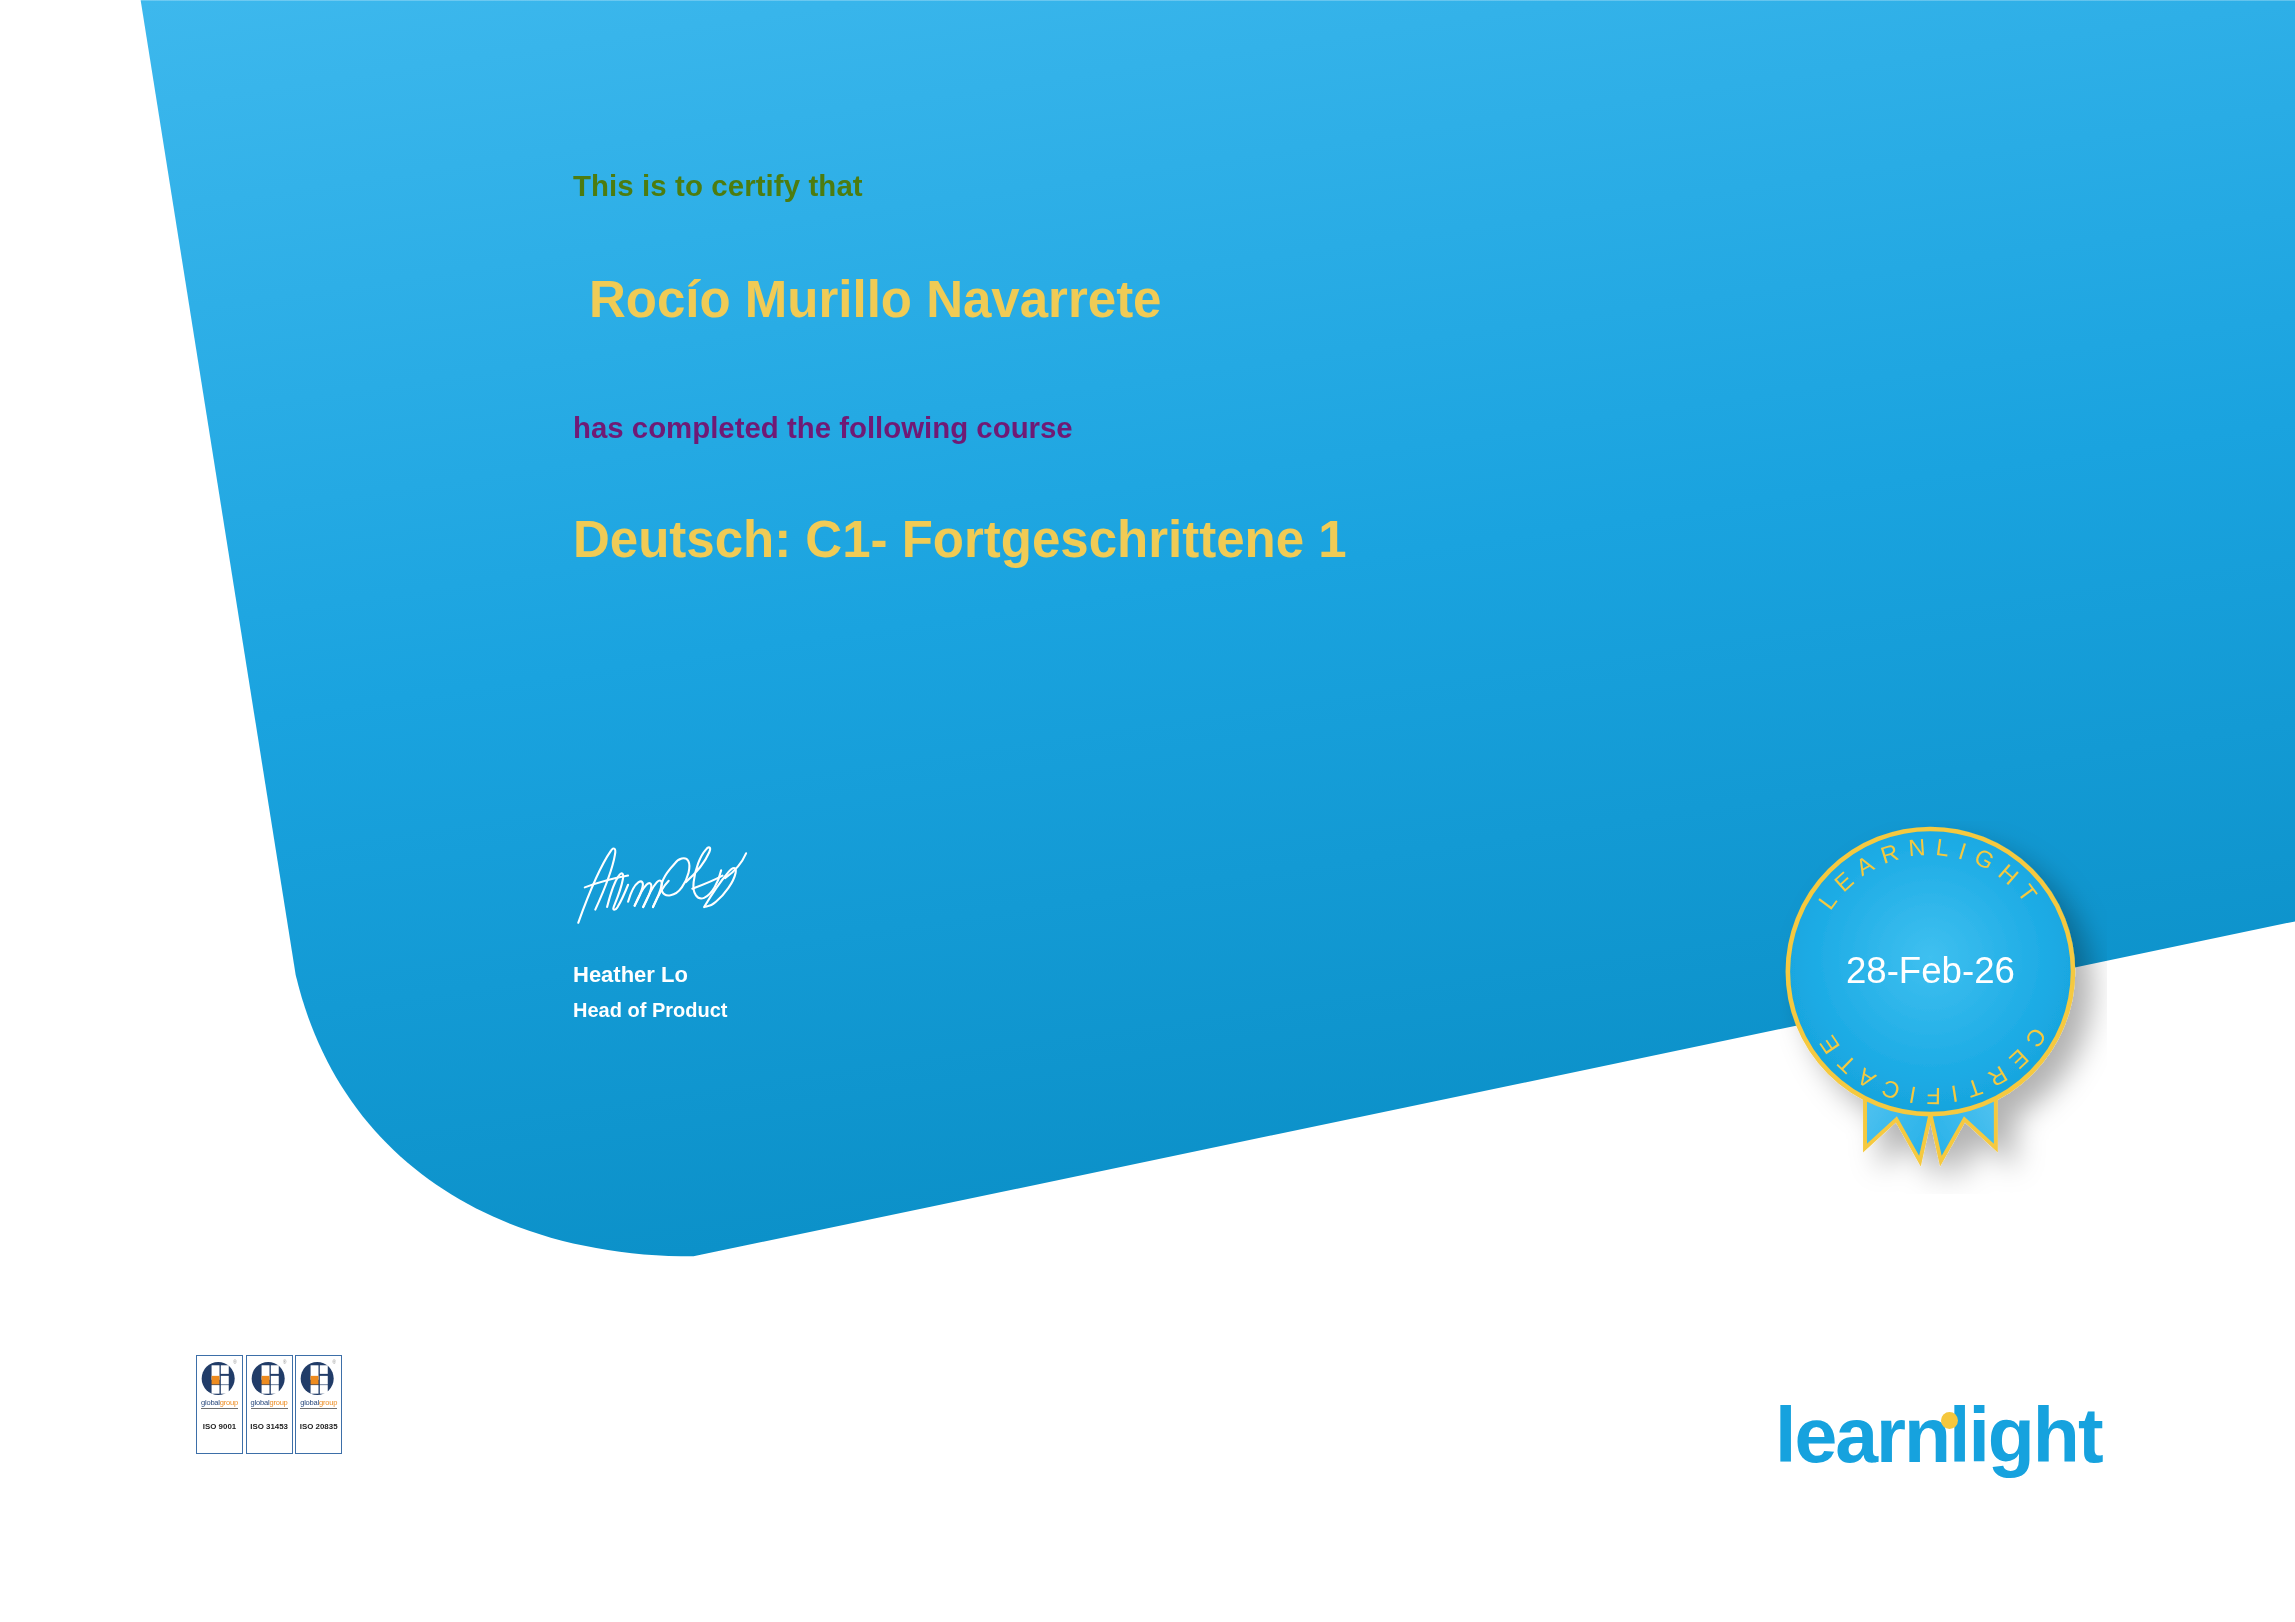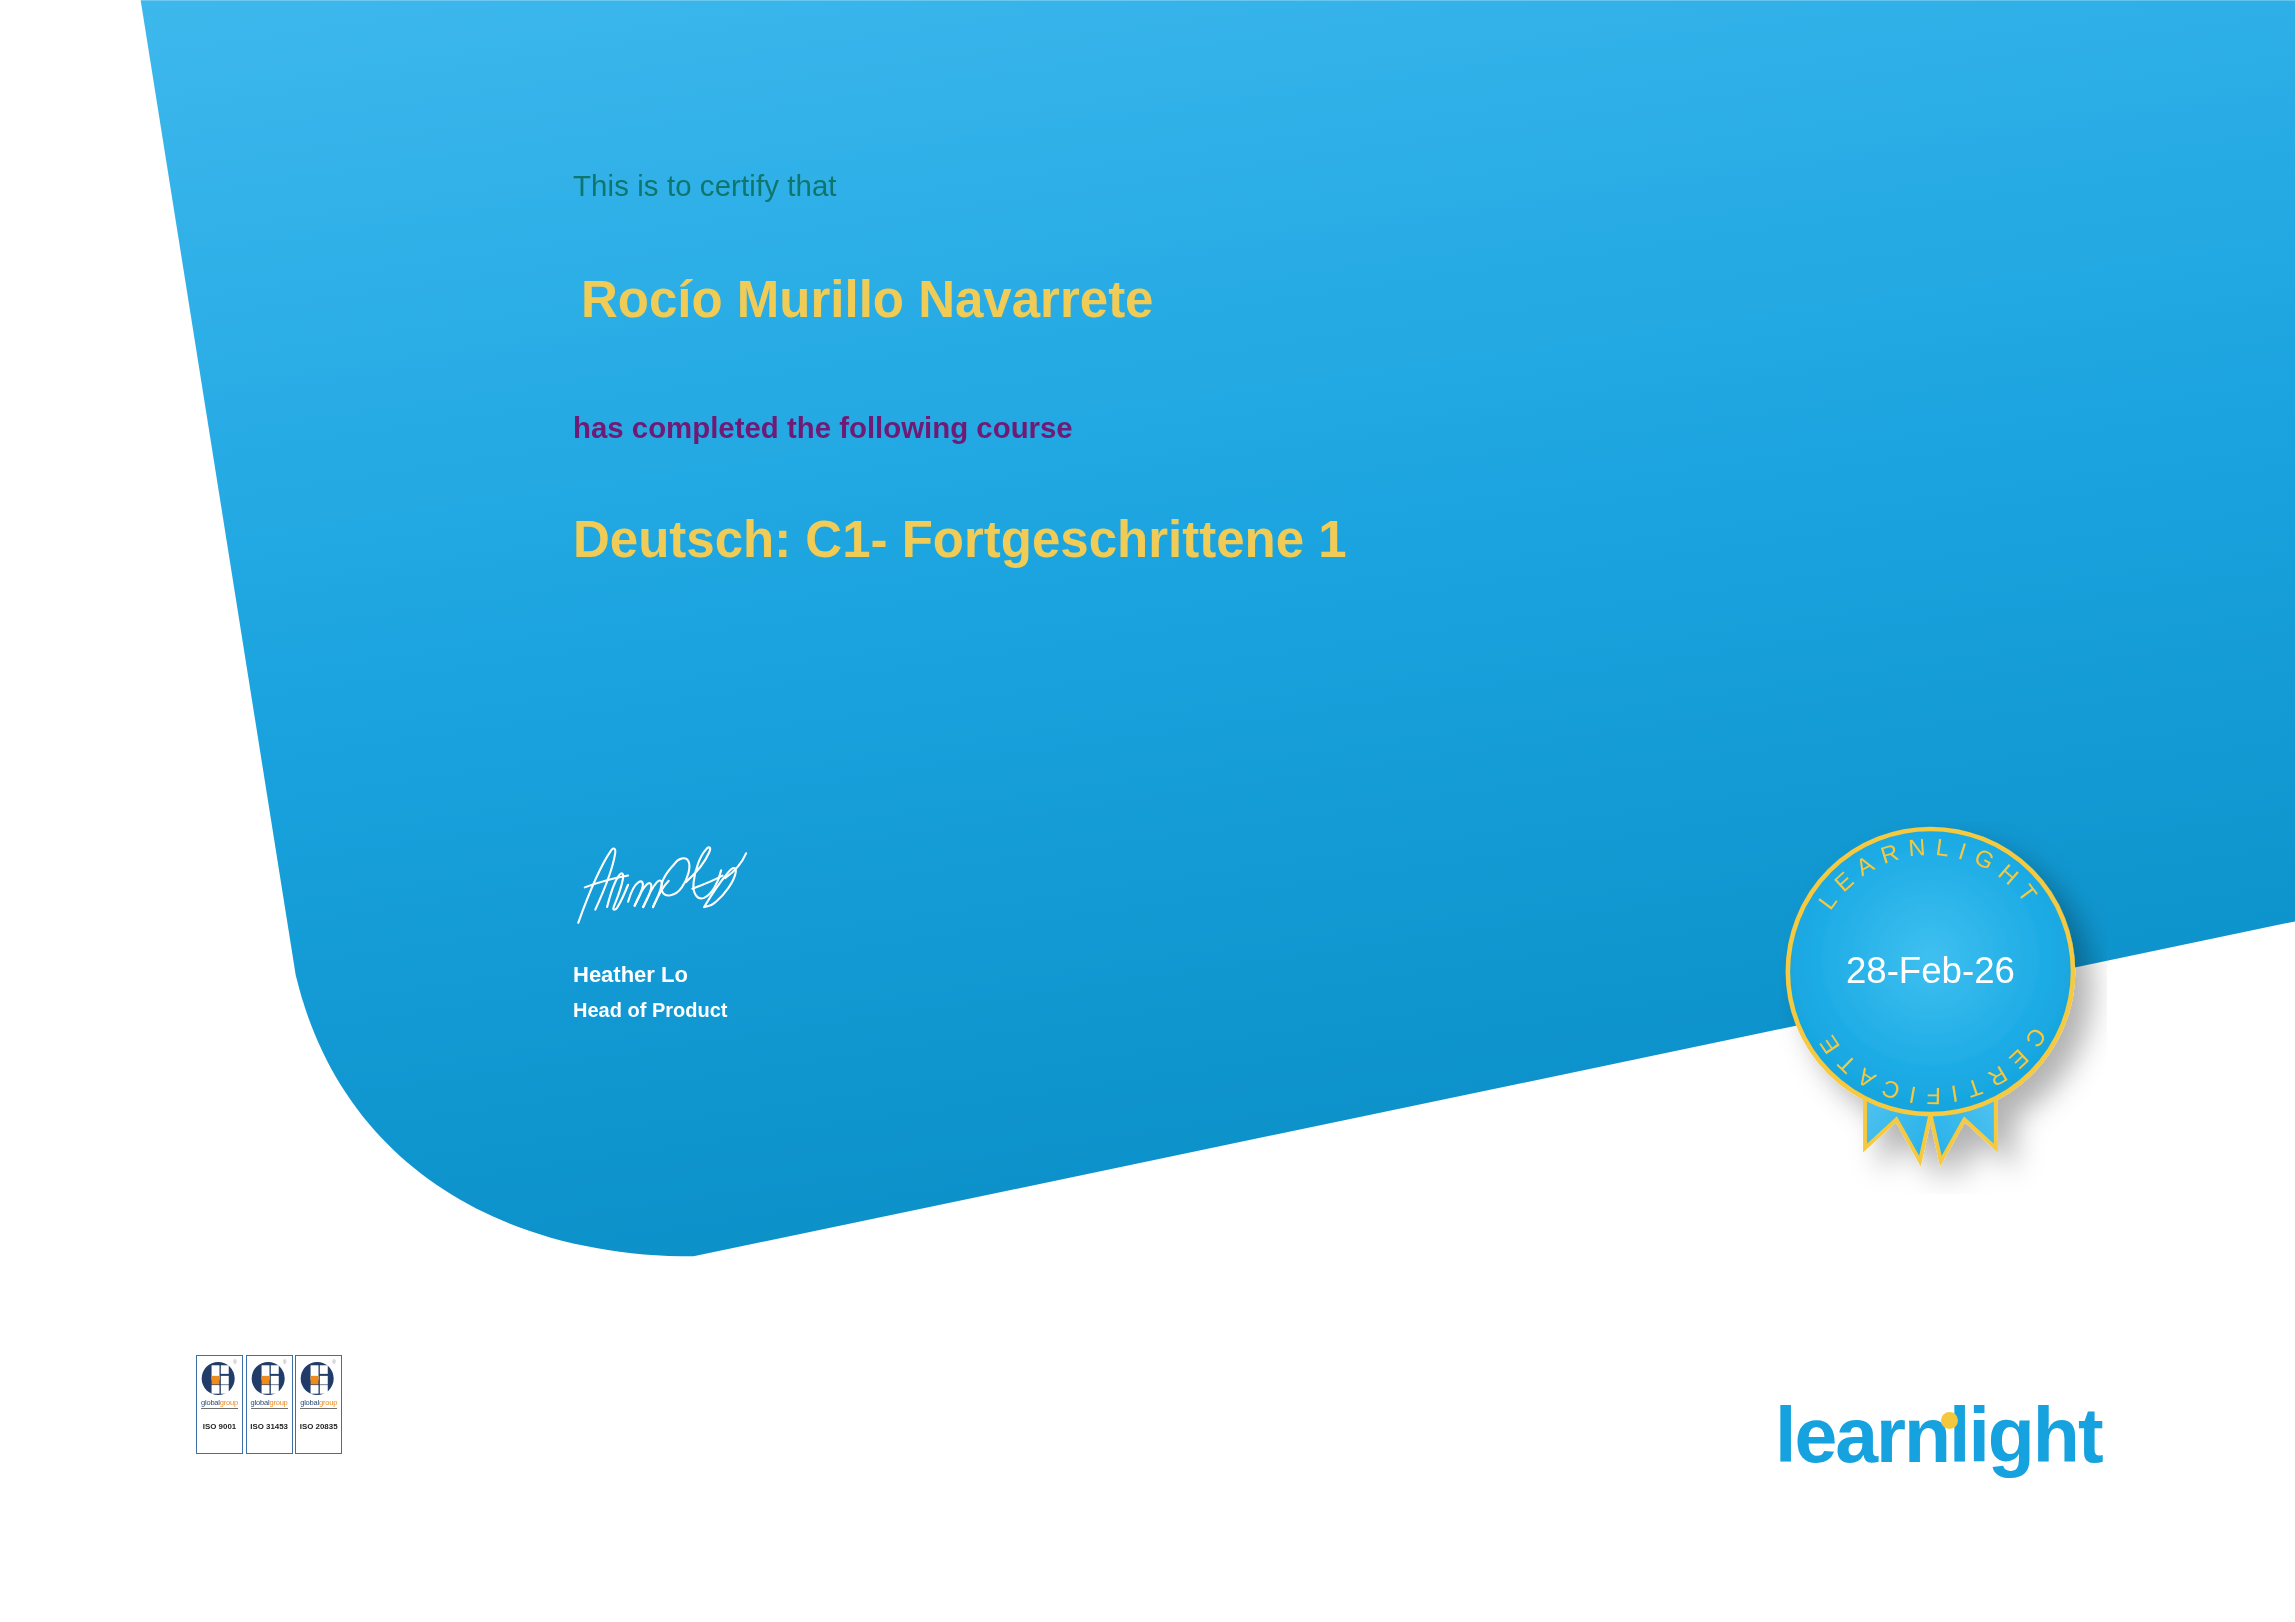--- a/index.html
+++ b/index.html
@@ -31,31 +31,31 @@
     position: absolute;
     left: 573px;
     top: 0;
     width: 1374px;
   }
 
   .line-certify {
     position: absolute;
     top: 169px;
     left: 0;
-    color: #0f766e;
+    color: #4d7c0f;
     font-size: 29.4px;
-    font-weight: normal;
+    font-weight: bold;
     letter-spacing: 0.1px;
     white-space: nowrap;
   }
 
   .line-name {
     position: absolute;
     top: 270px;
-    left: 8px;
+    left: 16px;
     color: #F0CB55;
     font-size: 51px;
     font-weight: bold;
     white-space: nowrap;
   }
 
   .line-completed {
     position: absolute;
     top: 411px;
     left: 0;

